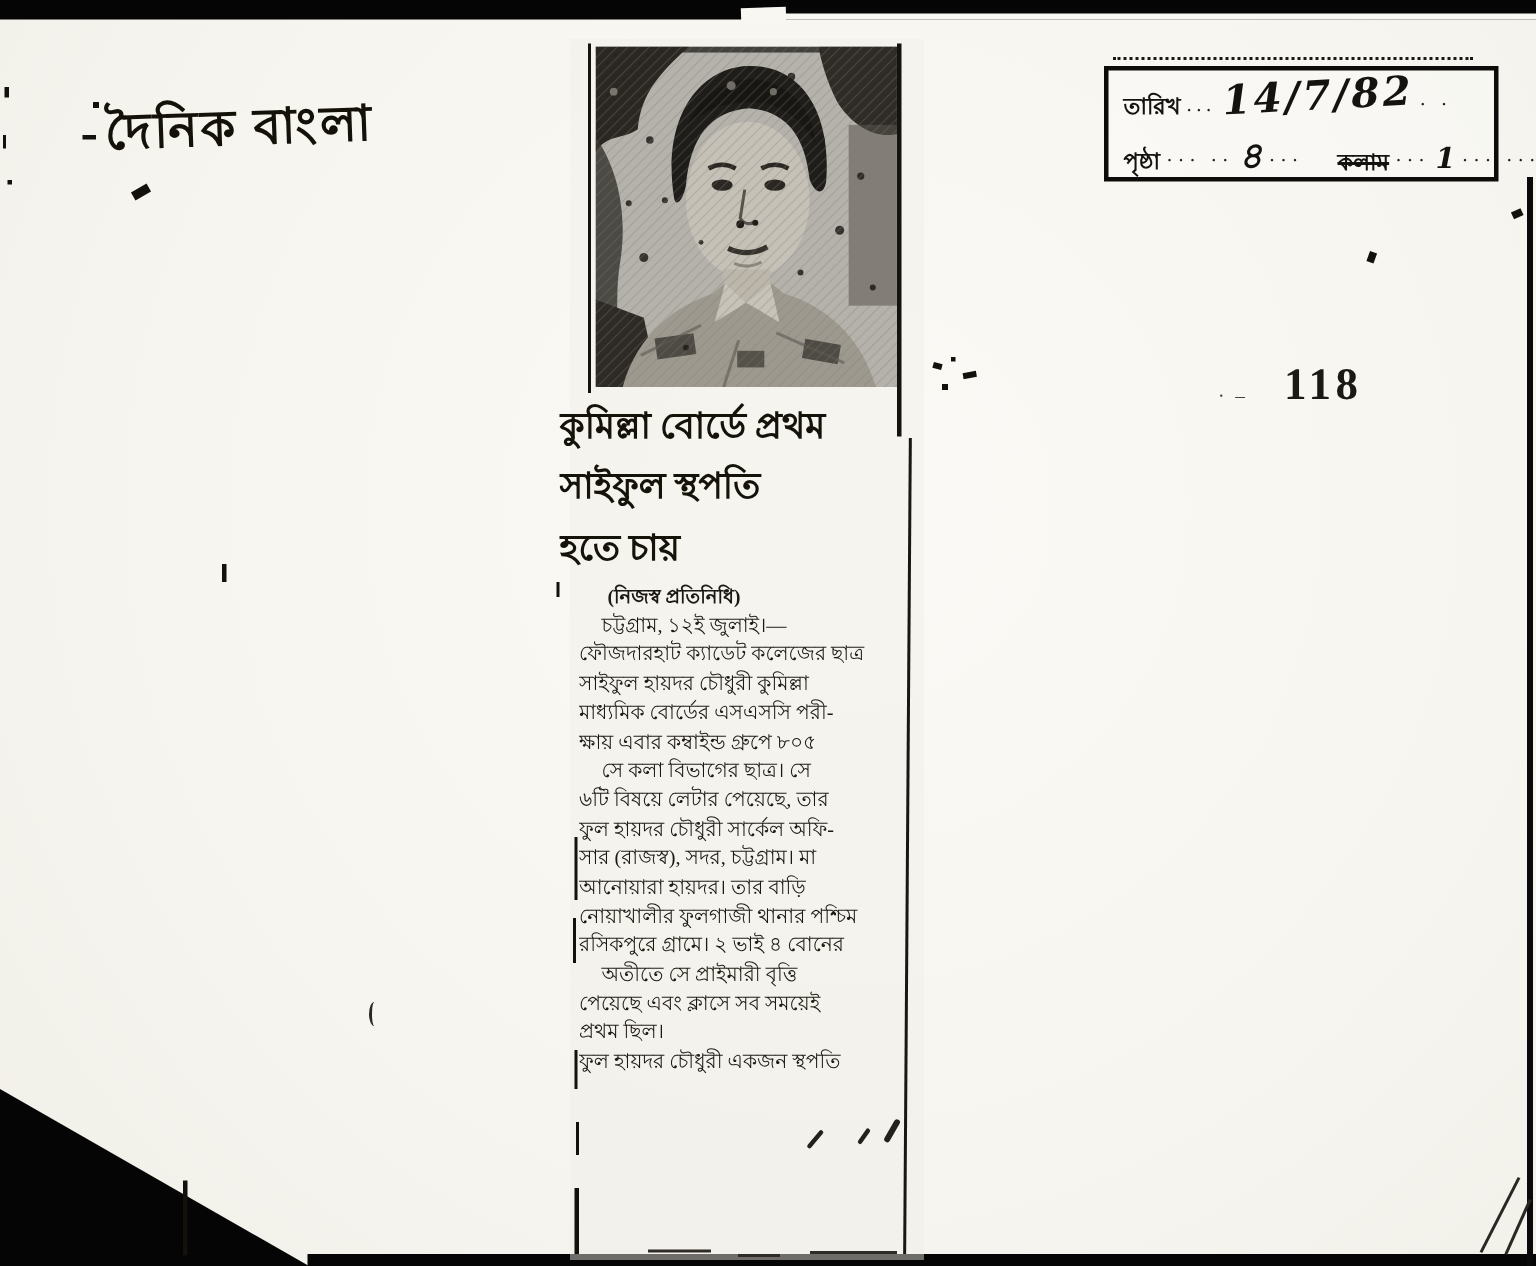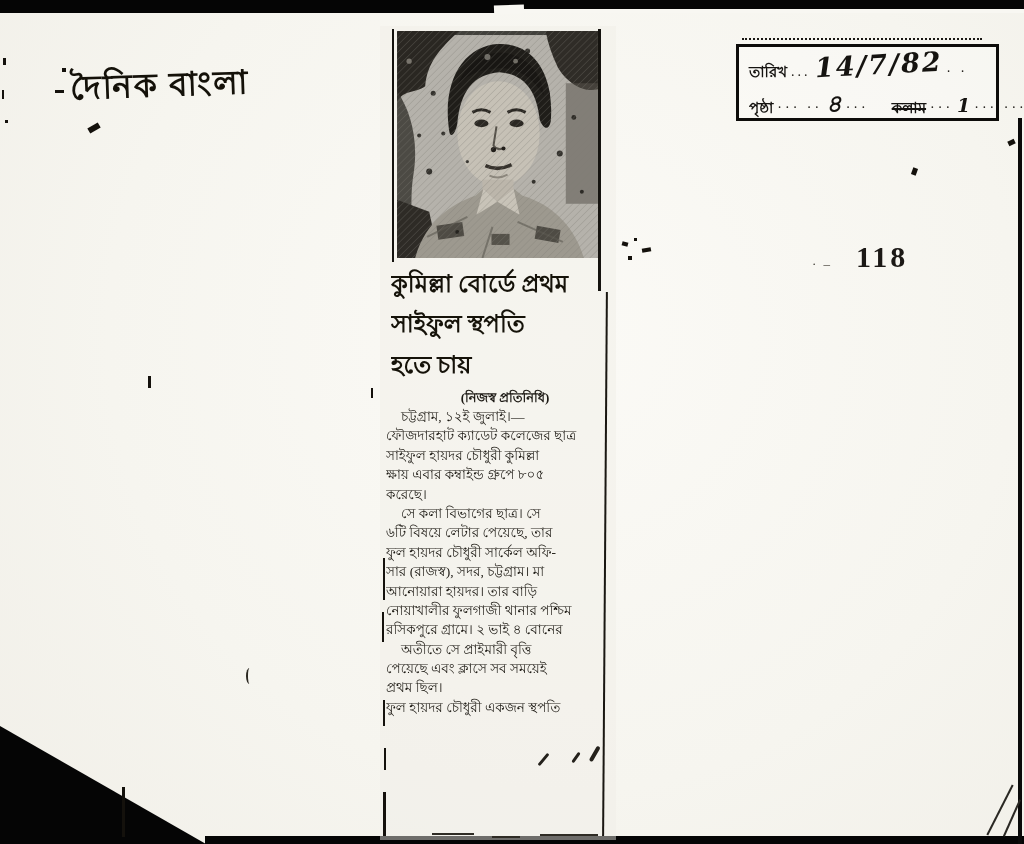--- a/index.html
+++ b/index.html
@@ -58,23 +58,23 @@
   
   .clipping { left:380px; top:26px; width:236px; height:814px;
     background:rgba(240,238,230,0.45); }
   .photo-frame { left:397px; top:31px; width:201px; height:227px; overflow:hidden;
     background:#b5b3ad; }
   .photo-border-left { left:392px; top:29px; width:2px; height:233px; background:#15130f; }
   .photo-border-right { left:598px; top:29px; width:3px; height:262px; background:#15130f; }
   .col-rule-right { left:604px; top:292px; width:2px; height:544px; background:#1a1712;
     transform:rotate(0.4deg); }
 
-  .headline { left:391px; width:216px; font-size:24px; font-weight:bold; color:#151209;
+  .headline { left:373px; width:216px; font-size:24px; font-weight:bold; color:#151209;
     white-space:nowrap; overflow:hidden; }
-  .byline { left:405px; top:388px; width:200px; text-align:center;
+  .byline { left:405px; top:388px; width:200px; text-align:left;
     font-size:13px; font-weight:bold; color:#1c1914; white-space:nowrap; overflow:hidden; }
   .bodytext { left:386px; top:407px; width:221px; height:428px; overflow:hidden; }
   .bodyline { height:19.4px; font-size:13.5px; line-height:19.4px; color:#1d1a14;
     white-space:nowrap; overflow:hidden; }
   .bodyline.ind { text-indent:15px; }
 
   
   .speck { background:#14110c; }
   .pen-stroke { background:#24211b; border-radius:2px; }
   .paren-mark { width:7px; height:16px; border-left:2px solid #2c2922;
@@ -204,22 +204,22 @@
   <div class="abs headline" style="top:265px;">কুমিল্লা বোর্ডে প্রথম</div>
   <div class="abs headline" style="top:305px;">সাইফুল স্থপতি</div>
   <div class="abs headline" style="top:346px;">হতে চায়</div>
 
   <div class="abs byline">(নিজস্ব প্রতিনিধি)</div>
 
   <div class="abs bodytext">
     <div class="bodyline ind">চট্টগ্রাম,  ১২ই  জুলাই।—</div>
     <div class="bodyline">ফৌজদারহাট ক্যাডেট কলেজের ছাত্র</div>
     <div class="bodyline">সাইফুল হায়দর চৌধুরী কুমিল্লা</div>
+    <div class="bodyline">মাধ্যমিক বোর্ডের এসএসসি পরী-</div>
     <div class="bodyline">ক্ষায় এবার কম্বাইন্ড গ্রুপে ৮০৫</div>
-    <div class="bodyline">করেছে।</div>
     <div class="bodyline ind">সে কলা বিভাগের ছাত্র।   সে</div>
     <div class="bodyline">৬টি বিষয়ে লেটার পেয়েছে, তার</div>
     <div class="bodyline">ফুল হায়দর চৌধুরী সার্কেল অফি-</div>
     <div class="bodyline">সার (রাজস্ব), সদর, চট্টগ্রাম। মা</div>
     <div class="bodyline">আনোয়ারা হায়দর।  তার   বাড়ি</div>
     <div class="bodyline">নোয়াখালীর ফুলগাজী থানার পশ্চিম</div>
     <div class="bodyline">রসিকপুরে গ্রামে। ২ ভাই ৪ বোনের</div>
     <div class="bodyline ind">অতীতে সে  প্রাইমারী বৃত্তি</div>
     <div class="bodyline">পেয়েছে এবং  ক্লাসে সব সময়েই</div>
     <div class="bodyline">প্রথম ছিল।</div>

